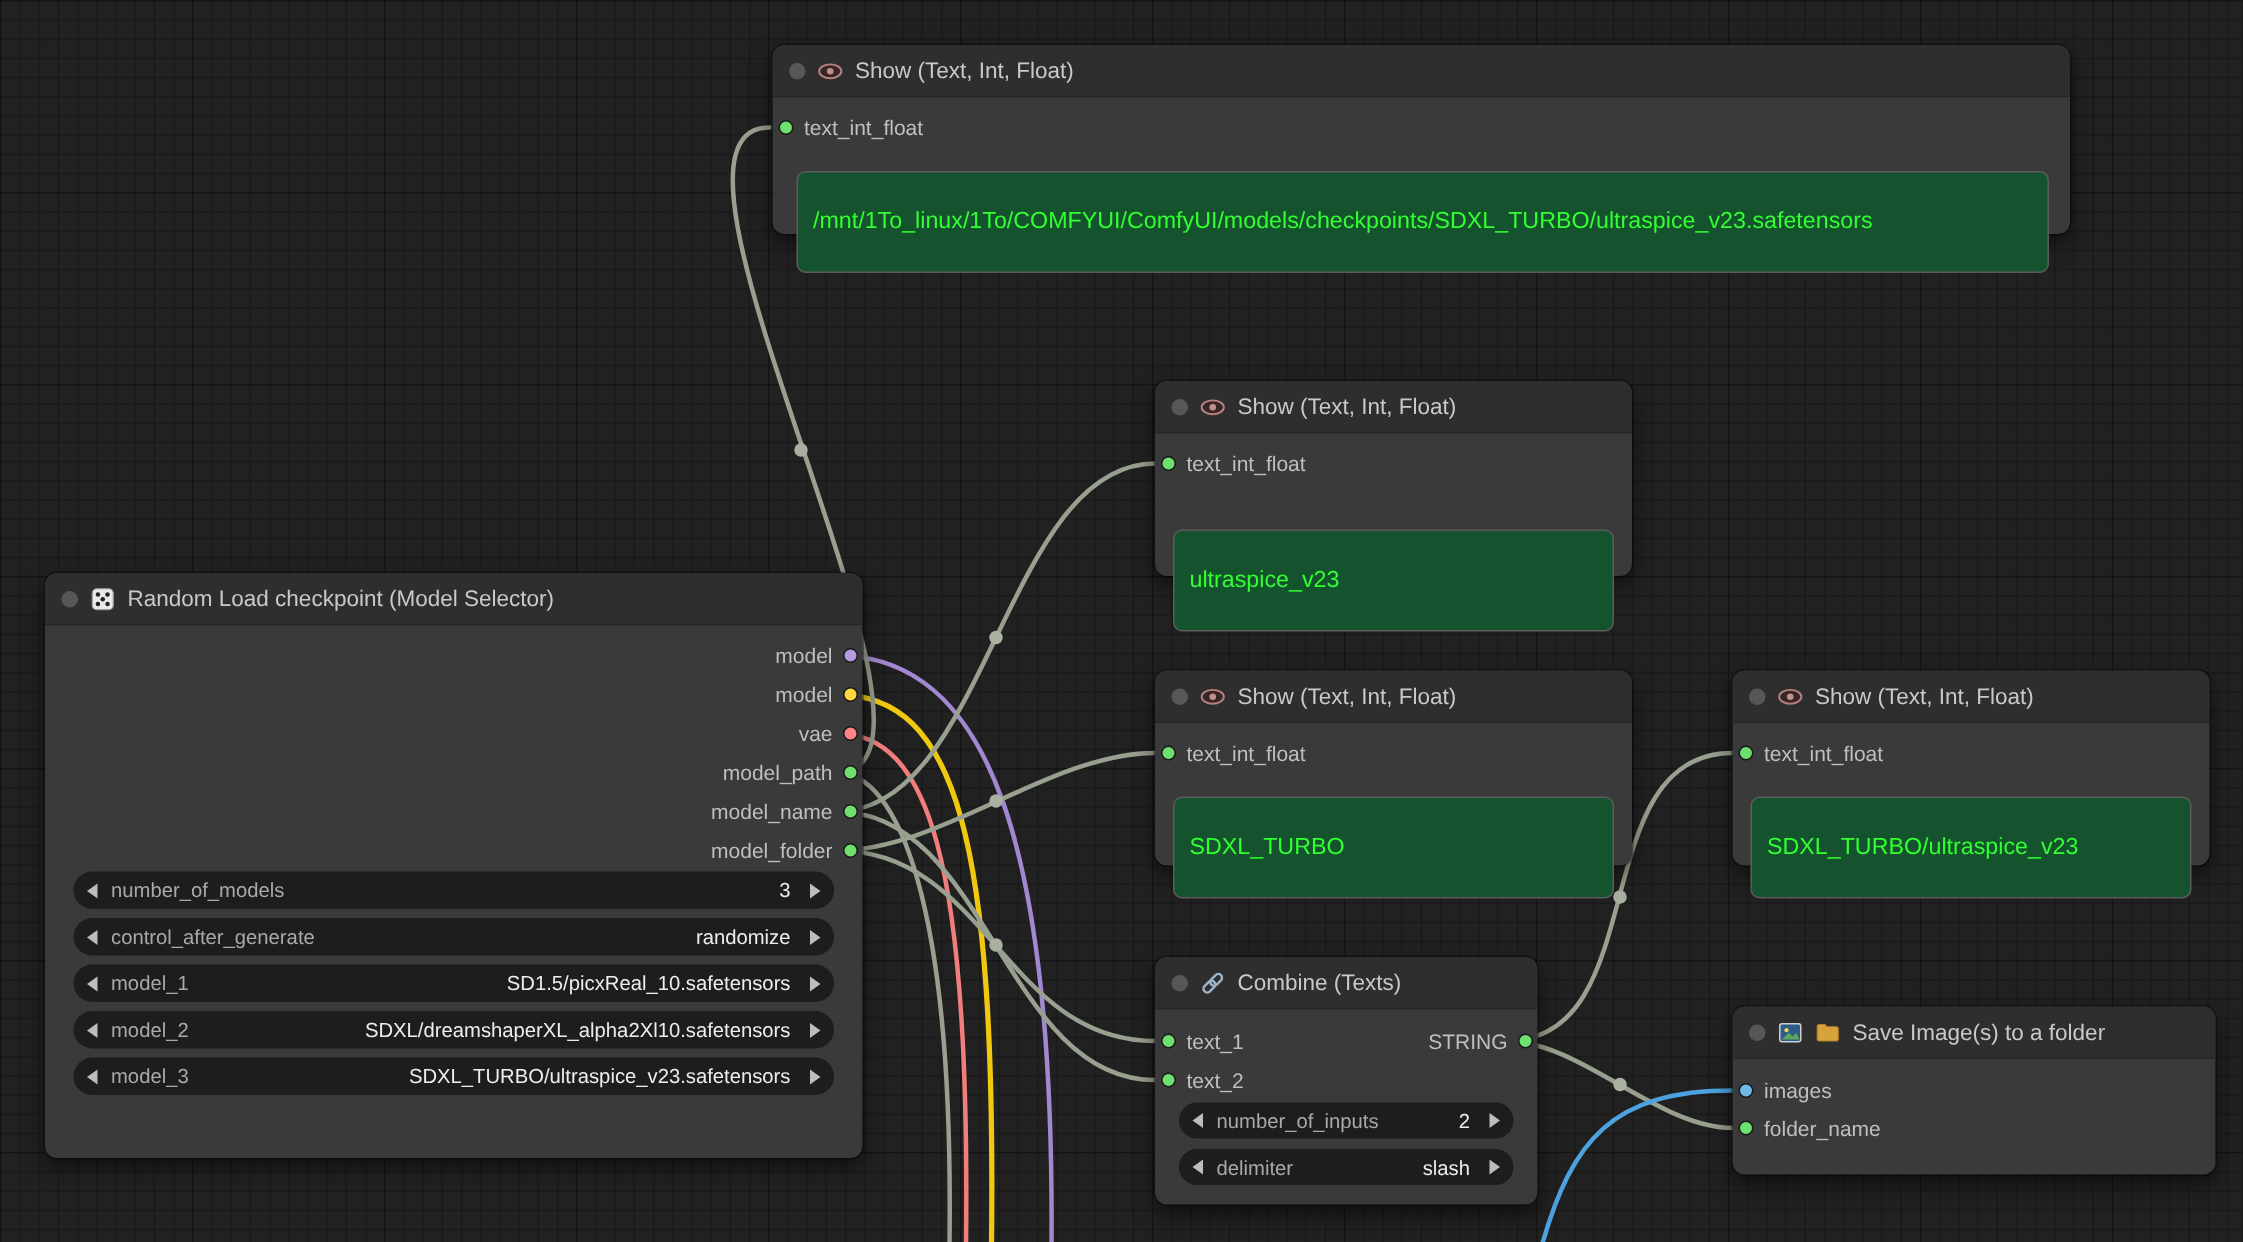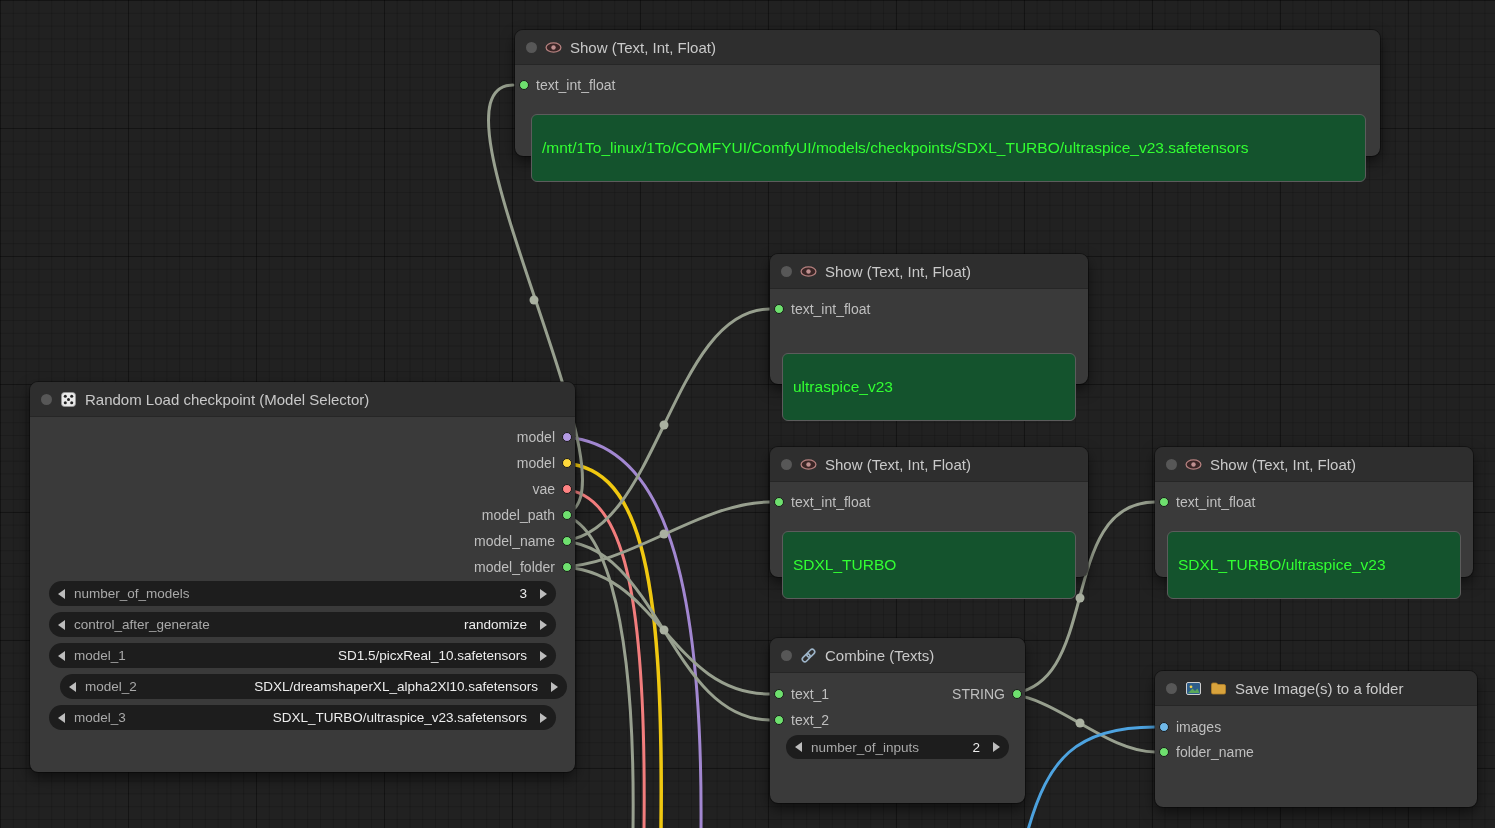--- a/index.html
+++ b/index.html
@@ -207,21 +207,21 @@
       <span class="wvalue">randomize</span>
       <span class="arrow right"></span>
     </div>
     <div class="widget" style="left:19px;top:261px;width:507px">
       <span class="arrow left"></span>
       <span class="wname">model_1</span>
       <span class="wspacer"></span>
       <span class="wvalue">SD1.5/picxReal_10.safetensors</span>
       <span class="arrow right"></span>
     </div>
-    <div class="widget" style="left:30px;top:292px;width:507px">
+    <div class="widget" style="left:19px;top:292px;width:507px">
       <span class="arrow left"></span>
       <span class="wname">model_2</span>
       <span class="wspacer"></span>
       <span class="wvalue">SDXL/dreamshaperXL_alpha2Xl10.safetensors</span>
       <span class="arrow right"></span>
     </div>
     <div class="widget" style="left:19px;top:323px;width:507px">
       <span class="arrow left"></span>
       <span class="wname">model_3</span>
       <span class="wspacer"></span>
@@ -255,23 +255,30 @@
       <span class="dot green"></span>
       <span>STRING</span>
     </div>
     <div class="widget" style="left:16px;top:97px;width:223px;height:24px">
       <span class="arrow left"></span>
       <span class="wname">number_of_inputs</span>
       <span class="wspacer"></span>
       <span class="wvalue">2</span>
       <span class="arrow right"></span>
     </div>
-  </div>
-
-  <div class="node" style="left:1145px;top:671px;width:322px;height:136px">
+    <div class="widget" style="left:16px;top:128px;width:223px;height:24px">
+      <span class="arrow left"></span>
+      <span class="wname">delimiter</span>
+      <span class="wspacer"></span>
+      <span class="wvalue">slash</span>
+      <span class="arrow right"></span>
+    </div>
+  </div>
+
+  <div class="node" style="left:1145px;top:671px;width:322px;height:112px">
     <div class="node-title">
       <span class="collapse-dot"></span>
       <span class="title-icon">
         <svg viewBox="0 0 17 17" width="17" height="17">
             <rect x="1.5" y="2.5" width="14" height="12" rx="1.5" fill="#2e5d8a" stroke="#cfcfcf" stroke-width="1"></rect>
             <circle cx="6" cy="6.8" r="1.4" fill="#f3d34a"></circle>
             <path d="M3 13 L7.5 8.5 L10 11 L12.5 8.5 L14.5 13 Z" fill="#5aa85a"></path>
           </svg>
       </span>
       <span class="title-icon">

